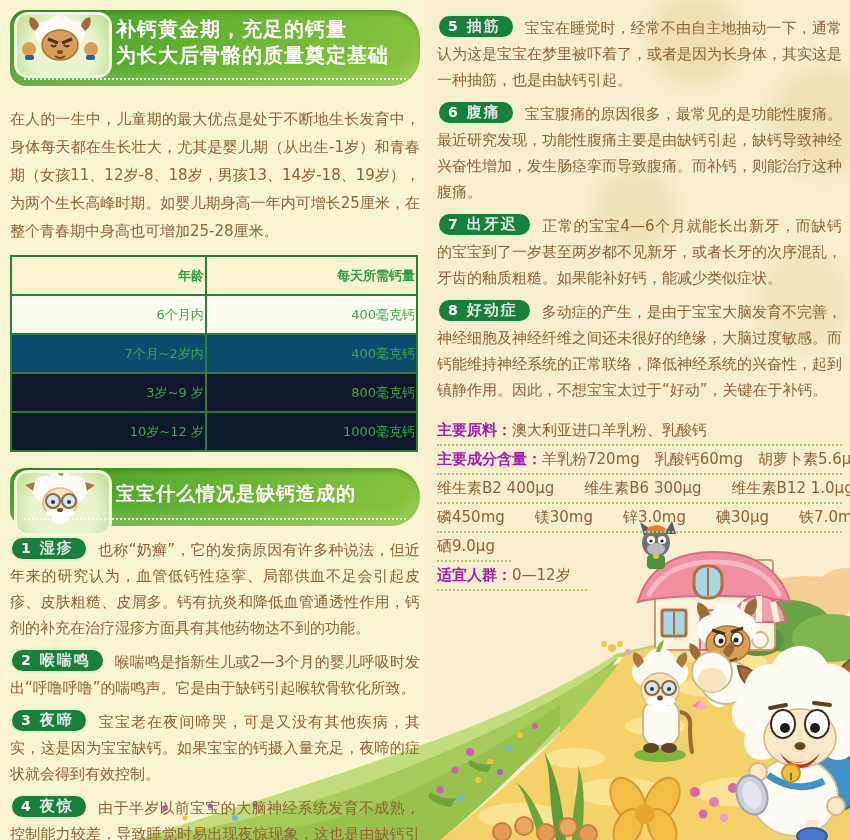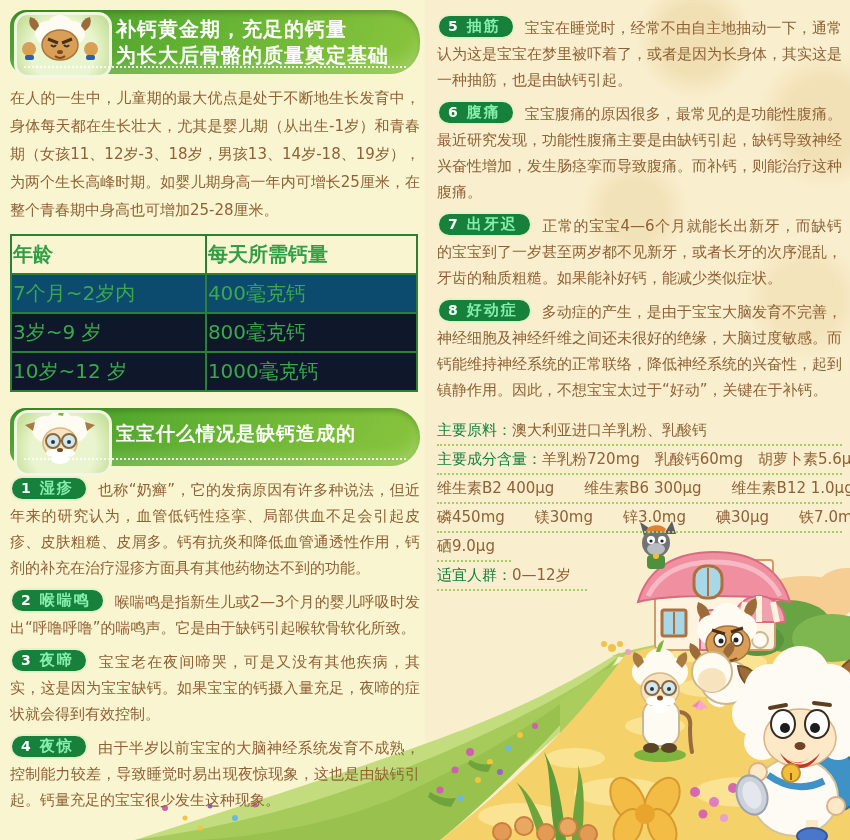--- a/index.html
+++ b/index.html
@@ -15,53 +15,53 @@
     z-index:0;}
   #scene{position:absolute;left:0;top:500px;width:850px;height:340px;z-index:1;pointer-events:none;}
   .col{position:absolute;z-index:2;color:#8f6134;font-size:15px;text-align:justify;}
   #col-left{left:10px;top:10px;width:410px;}
   #col-right{left:437px;top:12px;width:405px;}
 
   
   .banner{position:relative;background:linear-gradient(125deg,#3f9a27 0%,#64b233 45%,#8cc63e 100%);
     border-radius:16px 30px 30px 16px;box-shadow:inset 0 -10px 14px rgba(255,255,255,.18), inset 0 3px 5px rgba(0,60,0,.25);}
   .banner:after{content:"";position:absolute;left:14px;right:14px;bottom:6px;border-bottom:2px dotted rgba(255,255,255,.85);}
-  #banner1{height:64px;margin-bottom:10px;}
+  #banner1{height:76px;margin-bottom:19px;}
   #banner2{height:58px;margin:16px 0 10px 0;}
   .banner-text{color:#fff;font-weight:bold;line-height:26px;padding:6px 6px 0 106px;letter-spacing:1px;}
   #banner1 .banner-text{font-size:20px;}
   #banner2 .banner-text{font-size:19px;line-height:46px;padding-top:2px;}
   .banner-icon{position:absolute;left:4px;top:2px;width:92px;height:60px;border:3px solid #f3f6e2;
     border-radius:14px;background:radial-gradient(circle at 50% 60%,#eaf5cf 0 55%,#bcd98a 100%);overflow:hidden;}
   .banner-icon svg{display:block;}
 
   
   #intro{line-height:28px;margin:0 0 10px 0;}
 
   
   table{border-collapse:collapse;width:408px;margin:4px 0 2px 0;}
-  td,th{border:2px solid #2c7f35;text-align:left;font-size:20px;height:35px;color:#3aa94b;}
+  td,th{border:2px solid #2c7f35;text-align:right;font-size:13px;height:35px;color:#3aa94b;}
   th{background:#faf5d1;color:#2f9e44;font-weight:bold;}
   tr.r1 td{background:#fdfcf0;}
   tr.r2 td{background:#0c4a6e;}
   tr.r3 td{background:#0f172a;}
   tr.r4 td{background:#0f172a;}
 
   
   p.item{line-height:26px;margin:7px 0;}
   .badge{display:inline-block;background:#17803b;border:2px solid #e9f0c8;border-radius:15px;
     padding:0 12px 1px 9px;margin-right:10px;line-height:20px;vertical-align:2px;white-space:nowrap;}
   .badge-num{color:#ffffff;font-weight:bold;font-size:14px;margin-right:9px;}
-  .badge-label{color:#86efac;font-weight:bold;font-size:15px;letter-spacing:2px;}
+  .badge-label{color:#e5e5e5;font-weight:bold;font-size:15px;letter-spacing:2px;}
 
   
   #ingredients{margin-top:14px;}
   .ing-line{border-bottom:2px dotted #a6cc63;padding:2px 0 3px 0;line-height:22px;white-space:nowrap;}
   .ing-line.short{width:fit-content;padding-right:16px;}
-  .ing-label{color:#15803d;font-weight:normal;}
+  .ing-label{color:#a21caf;font-weight:bold;}
 </style>
 </head>
 <body>
 
 <div id="page">
   <div id="right-bg"></div>
 
   <svg id="scene" viewBox="0 500 850 340" width="850" height="340">
 
     <g>
@@ -293,27 +293,31 @@
           <rect x="8" y="40" width="9" height="5" rx="2" fill="#2b5fb0"></rect>
             <rect x="69" y="40" width="9" height="5" rx="2" fill="#2b5fb0"></rect>
         </svg>
       </span>
       <div class="banner-text">
         <div>补钙黄金期，充足的钙量</div>
         <div>为长大后骨骼的质量奠定基础</div>
       </div>
     </div>
 
-    <p id="intro">在人的一生中，儿童期的最大优点是处于不断地生长发育中，身体每天都在生长壮大，尤其是婴儿期（从出生-1岁）和青春期（女孩11、12岁-3、18岁，男孩13、14岁-18、19岁），为两个生长高峰时期。如婴儿期身高一年内可增长25厘米，在整个青春期中身高也可增加25-28厘米。</p>
+    <p id="intro">在人的一生中，儿童期的最大优点是处于不断地生长发育中，身体每天都在生长壮大，尤其是婴儿期（从出生-1岁）和青春期（女孩11、12岁-8、18岁，男孩13、14岁-18、19岁），为两个生长高峰时期。如婴儿期身高一年内可增长25厘米，在整个青春期中身高也可增加25-28厘米。</p>
 
     <table>
       <tbody>
           <tr>
         <th style="width:48%">年龄</th>
         <th>每天所需钙量</th>
+      </tr>
+      <tr class="r1">
+        <td>6个月内</td>
+        <td>400毫克钙</td>
       </tr>
       <tr class="r2">
         <td>7个月~2岁内</td>
         <td>400毫克钙</td>
       </tr>
       <tr class="r3">
         <td>3岁~9 岁</td>
         <td>800毫克钙</td>
       </tr>
       <tr class="r4">

